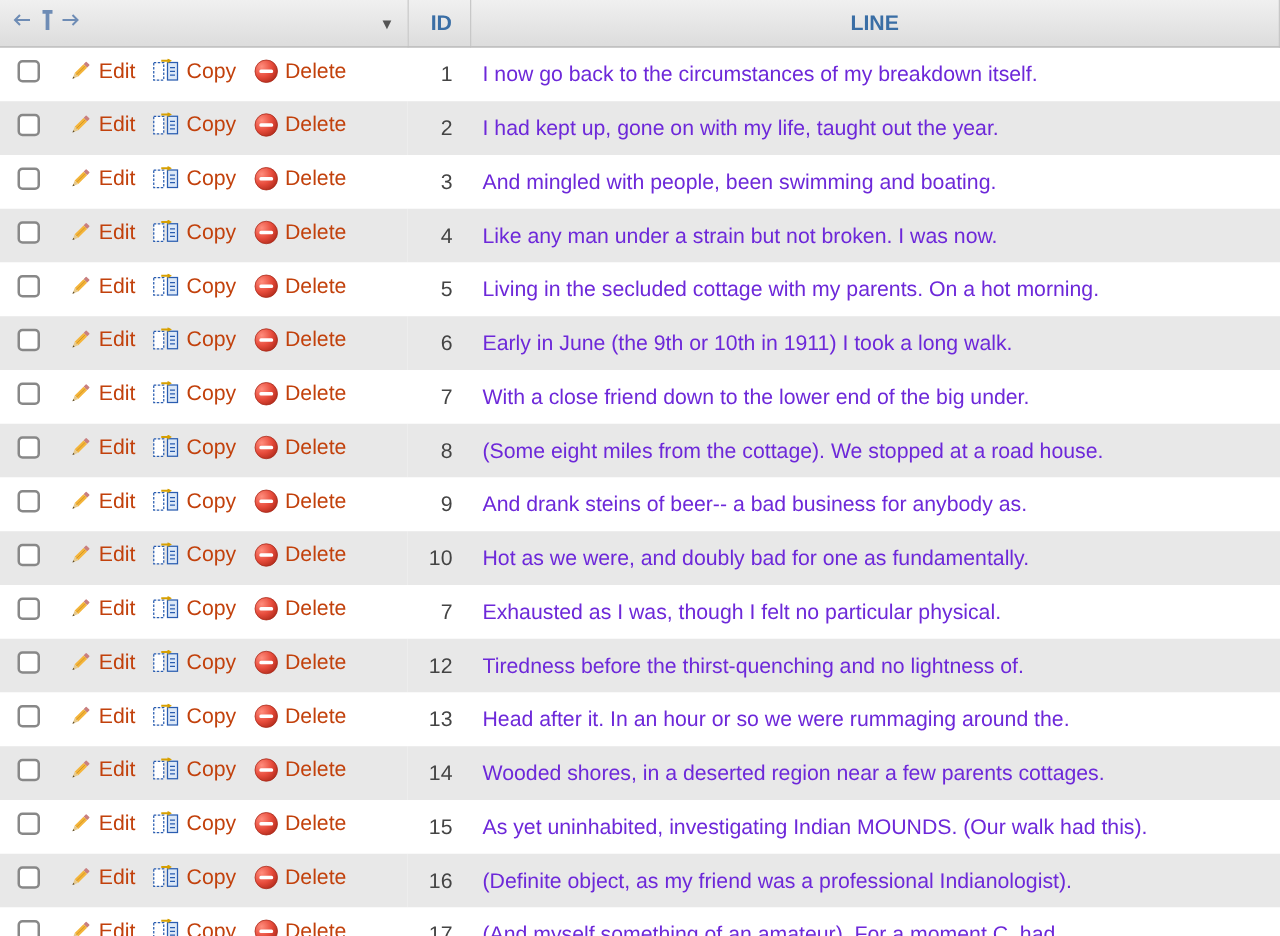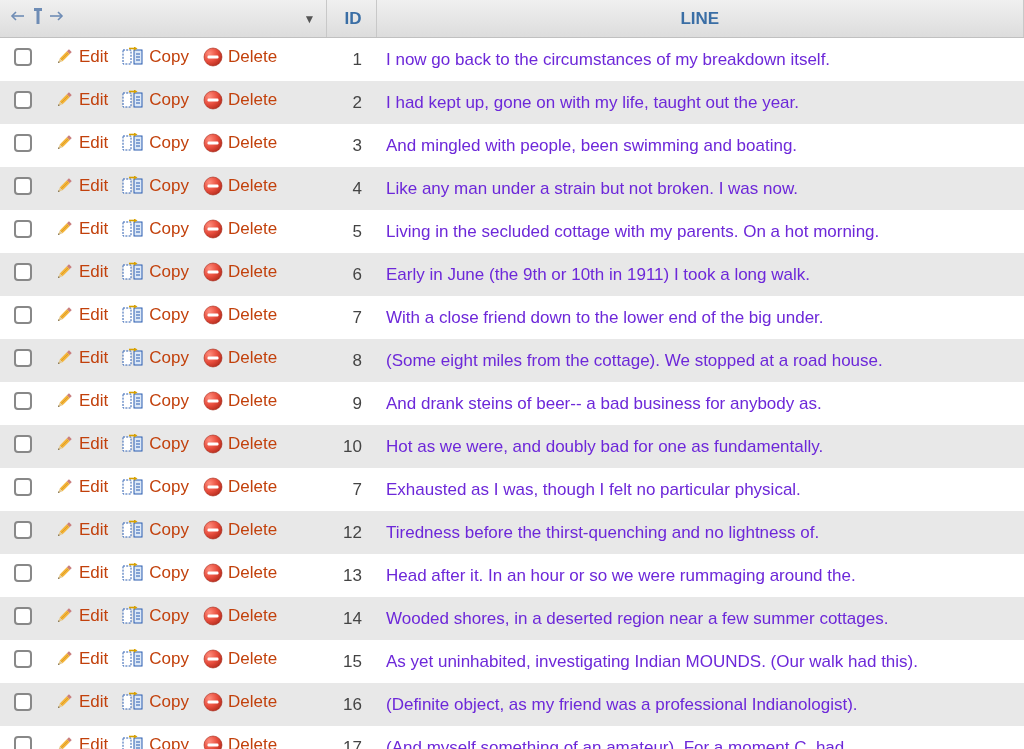--- a/index.html
+++ b/index.html
@@ -805,21 +805,21 @@
         <stop offset="100%" stop-color="#b92f20"></stop>
       </radialGradient>
     </defs>
     <circle cx="10" cy="10" r="9" fill="url(#rg)" stroke="#a52818" stroke-width="0.6"></circle>
     <rect x="4.5" y="8.6" width="11" height="2.8" rx="1.2" fill="#fff"></rect>
   </svg>
             </span>
             <span class="lbl">Delete</span>
           </span></td>
         <td class="id-cell">14</td>
-        <td class="line-cell">Wooded shores, in a deserted region near a few summer cottages.</td>
+        <td class="line-cell">Wooded shores, in a deserted region near a few parents cottages.</td>
       </tr>
       <tr>
         <td class="check-cell"><span class="chk"></span></td>
         <td class="actions-cell"><span class="action">
             <span class="icon">
               <svg id="pencil-svg" width="20" height="20" viewBox="0 0 20 20">
     <g transform="rotate(45 10 10)">
       <rect x="8" y="1" width="4" height="3" fill="#c97f7f" rx="0.5"></rect>
       <rect x="8" y="4" width="4" height="10" fill="#f4b43a"></rect>
       <polygon points="8,14 12,14 10,18.5" fill="#e6c98d"></polygon>

